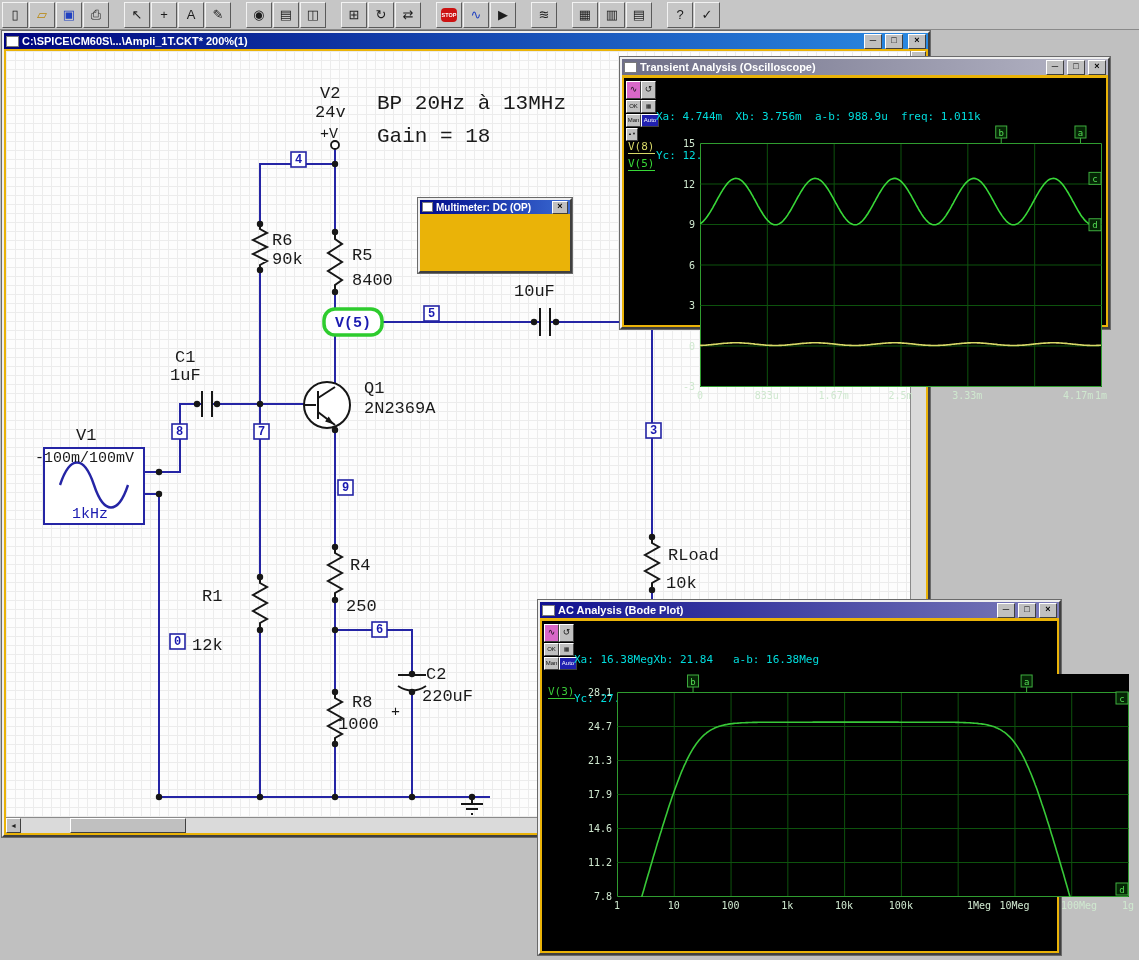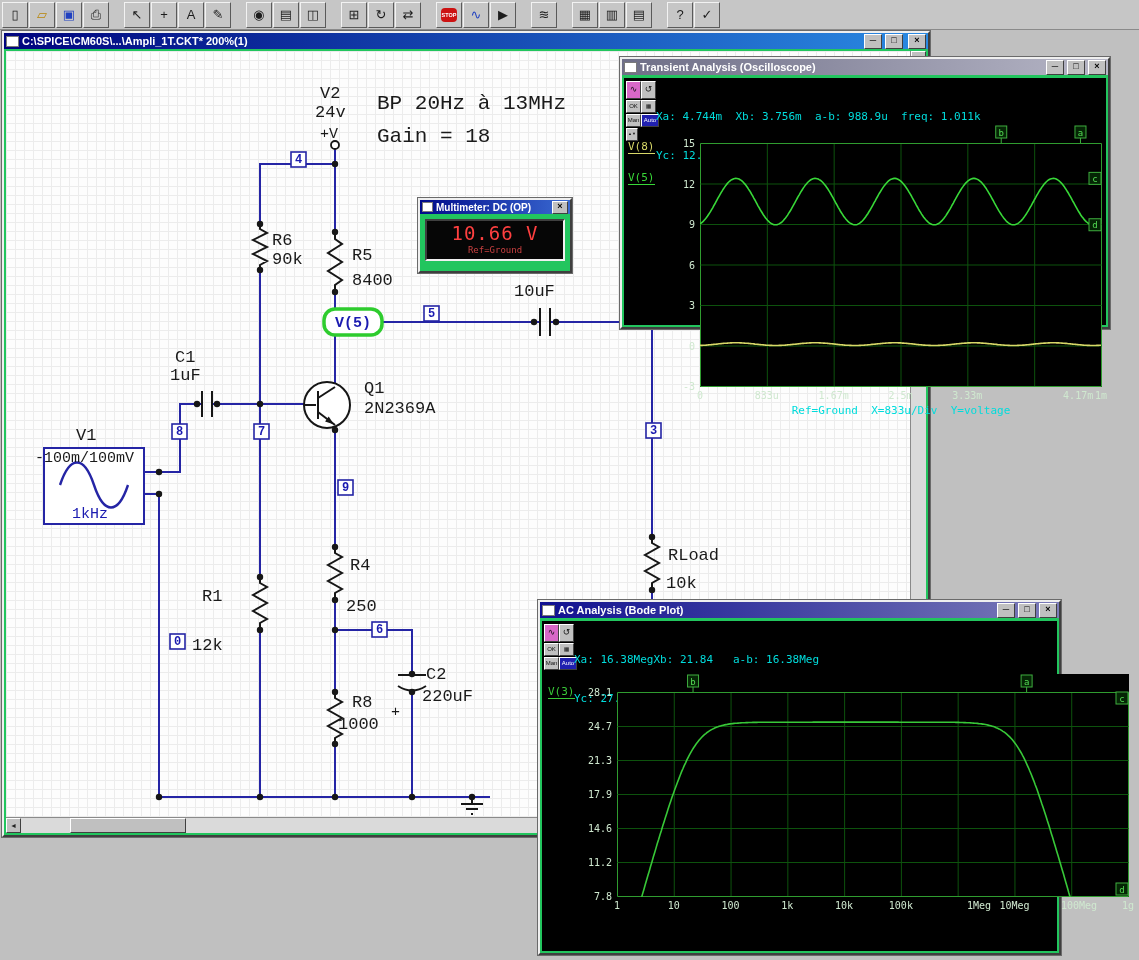--- a/index.html
+++ b/index.html
@@ -7,21 +7,21 @@
        font-family:"Liberation Sans",sans-serif;}
   
   #toolbar{position:absolute;left:0;top:0;width:1139px;height:30px;background:#c6c6c6;
            border-bottom:1px solid #8a8a8a;display:flex;align-items:center;padding:2px 2px;box-sizing:border-box}
   .tb-btn{width:24px;height:24px;margin-right:1px;background:#c6c6c6;flex:0 0 auto;
           border:1px solid;border-color:#f2f2f2 #5a5a5a #5a5a5a #f2f2f2;
           display:flex;align-items:center;justify-content:center;font-size:13px;color:#1c1c1c;cursor:default}
   .tb-btn.gap{margin-left:14px}
   .tb-btn.stop span{background:#cc1212;color:#fff;font-size:5.5px;font-weight:bold;border-radius:4px;padding:4px 1px;letter-spacing:0}
   
-  .window{position:absolute;background:#22c55e;
+  .window{position:absolute;background:#eab308;
           border:2px solid;border-color:#efefef #3f3f3f #3f3f3f #efefef;box-shadow:0 0 0 1px #6a6a6a;box-sizing:border-box}
   .titlebar{height:16px;display:flex;align-items:center;gap:3px;padding:0 2px;color:#fff;
             font-size:11px;font-weight:bold;white-space:nowrap;overflow:hidden}
   .titlebar .ttext{flex:1;overflow:hidden;text-overflow:clip}
   .ticon{width:11px;height:9px;background:#fff;border:1px solid #7a7a7a;flex:0 0 auto}
   .wbtn{width:16px;height:13px;background:#c0c0c0;border:1px solid;border-color:#fff #404040 #404040 #fff;
         color:#000;font-size:9px;line-height:11px;text-align:center;font-weight:bold;flex:0 0 auto}
   
   #schem-client{position:absolute;left:2px;top:18px;right:2px;bottom:2px;
      background-color:#fdfdfd;
@@ -48,21 +48,21 @@
   .ctrl{position:absolute;left:2px;top:3px;width:30px}
   .crow{display:flex;margin-bottom:1px}
   .cbtn{background:#c0c0c0;border:1px solid;border-color:#fff #404040 #404040 #fff;
         width:13px;height:16px;font-size:9px;line-height:15px;text-align:center;color:#111;flex:0 0 auto}
   .cbtn.wave{background:#d868c8}
   .cbtn.tiny{height:11px;font-size:6px;line-height:10px}
   .cbtn.active{background:#2020b0;color:#fff}
   .readings{position:absolute;left:32px;top:6px;color:#00dcdc;font:11px "DejaVu Sans Mono",monospace;
             white-space:pre;line-height:13px}
   .trace-labels{position:absolute}
-  .trace{font:11px "DejaVu Sans Mono",monospace;display:block;width:fit-content;margin-bottom:17px}
+  .trace{font:11px "DejaVu Sans Mono",monospace;display:block;width:fit-content;margin-bottom:3px}
   .plot{position:absolute;background:#000}
   .plot svg{position:absolute;left:0;top:0}
   .tick{position:absolute;font:10px "DejaVu Sans Mono",monospace;color:#cfe8cf}
   .tx{transform:translate(-50%,0)}
   .ty{transform:translate(-100%,-50%)}
   .ticks{position:absolute;inset:0;pointer-events:none}
   .legend{position:absolute;text-align:center;color:#00dcdc;font:11px "DejaVu Sans Mono",monospace;white-space:pre}
   
   #mm-display{position:absolute;left:5px;top:19px;right:5px;height:38px;background:#060606;text-align:center;
       border:2px solid;border-color:#3f3f3f #f0f0f0 #f0f0f0 #3f3f3f}
@@ -396,33 +396,28 @@
         <span class="tick tx" style="left: 410.167px; top: 312px; margin-left: 44px;">4.17m</span>
         <span class="tick tx" style="left: 477px; top: 312px;">1m</span>
         <span class="tick ty" style="left: 71px; top: 65px;">15</span>
         <span class="tick ty" style="left: 71px; top: 105.5px;">12</span>
         <span class="tick ty" style="left: 71px; top: 146px;">9</span>
         <span class="tick ty" style="left: 71px; top: 186.5px;">6</span>
         <span class="tick ty" style="left: 71px; top: 227px;">3</span>
         <span class="tick ty" style="left: 71px; top: 267.5px;">0</span>
         <span class="tick ty" style="left: 71px; top: 308px;">-3</span>
       </div>
-    <div class="legend" style="left:76px;top:326px;width:402px">Ref=Ground  X=833u/Div  Y=voltage</div>
   </div>
 </div>
 
 <div class="window" id="mm-win" style="left:418px;top:198px;width:154px;height:75px;z-index:4">
   <div class="titlebar" style="height:14px;font-size:10px;background:linear-gradient(90deg,#000a8a,#3a6ad2)">
     <span class="ticon" style="width:9px;height:8px"></span>
     <span class="ttext">Multimeter: DC (OP)</span>
     <span class="wbtn" style="width:14px;height:11px;line-height:9px">×</span>
-  </div>
-  <div id="mm-display">
-    <div id="mm-value">10.66 V</div>
-    <div id="mm-ref">Ref=Ground</div>
   </div>
 </div>
 
 <div class="window" id="ac-win" style="left:538px;top:600px;width:523px;height:355px;z-index:5">
   <div class="titlebar" style="background:linear-gradient(90deg,#101090,#7b7bb8)">
     <span class="ticon"></span>
     <span class="ttext">AC Analysis (Bode Plot)</span>
     <span class="wbtn">─</span>
     <span class="wbtn">□</span>
     <span class="wbtn">×</span>

